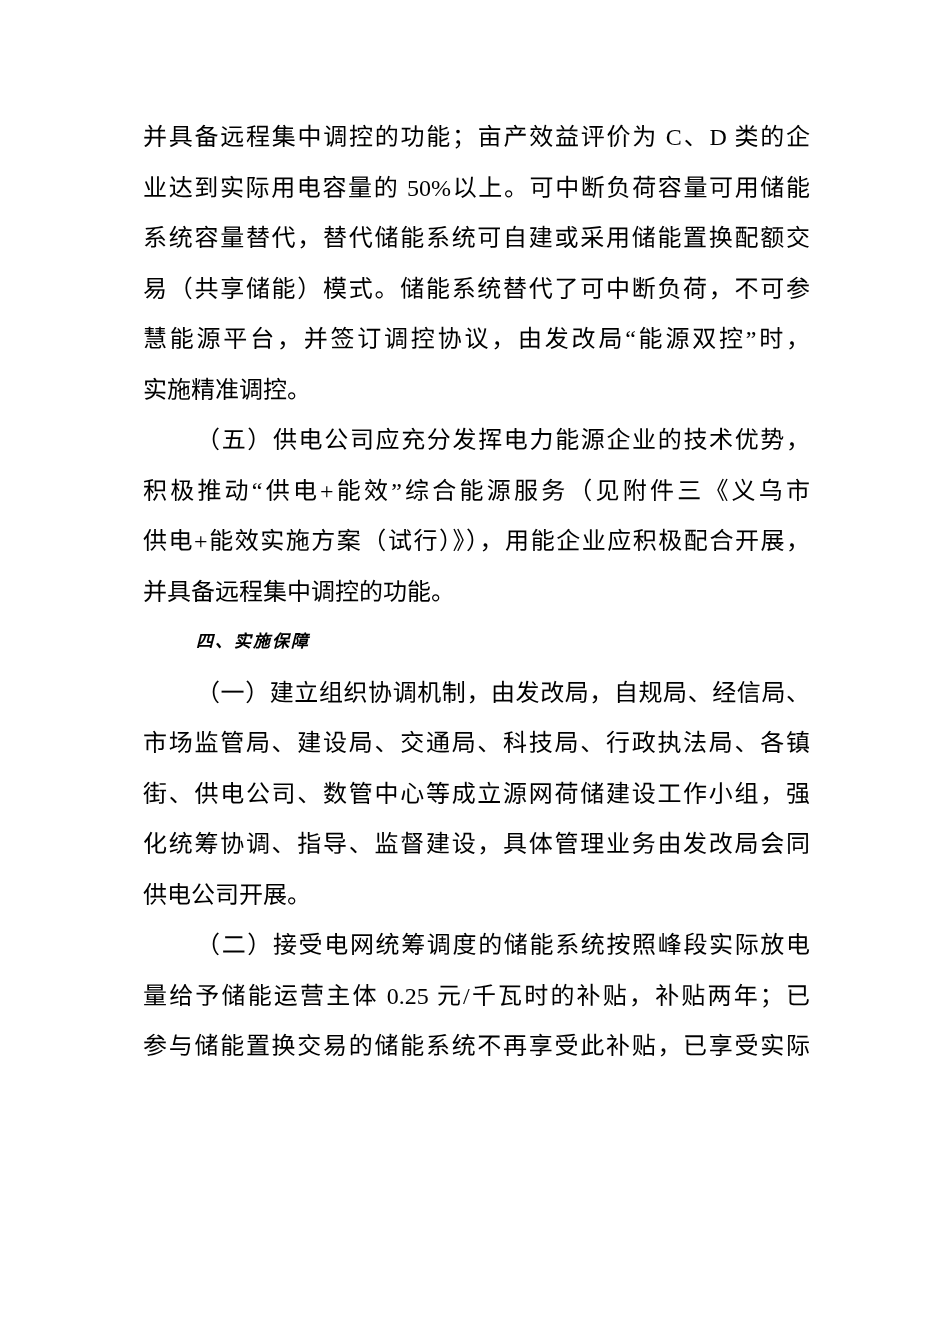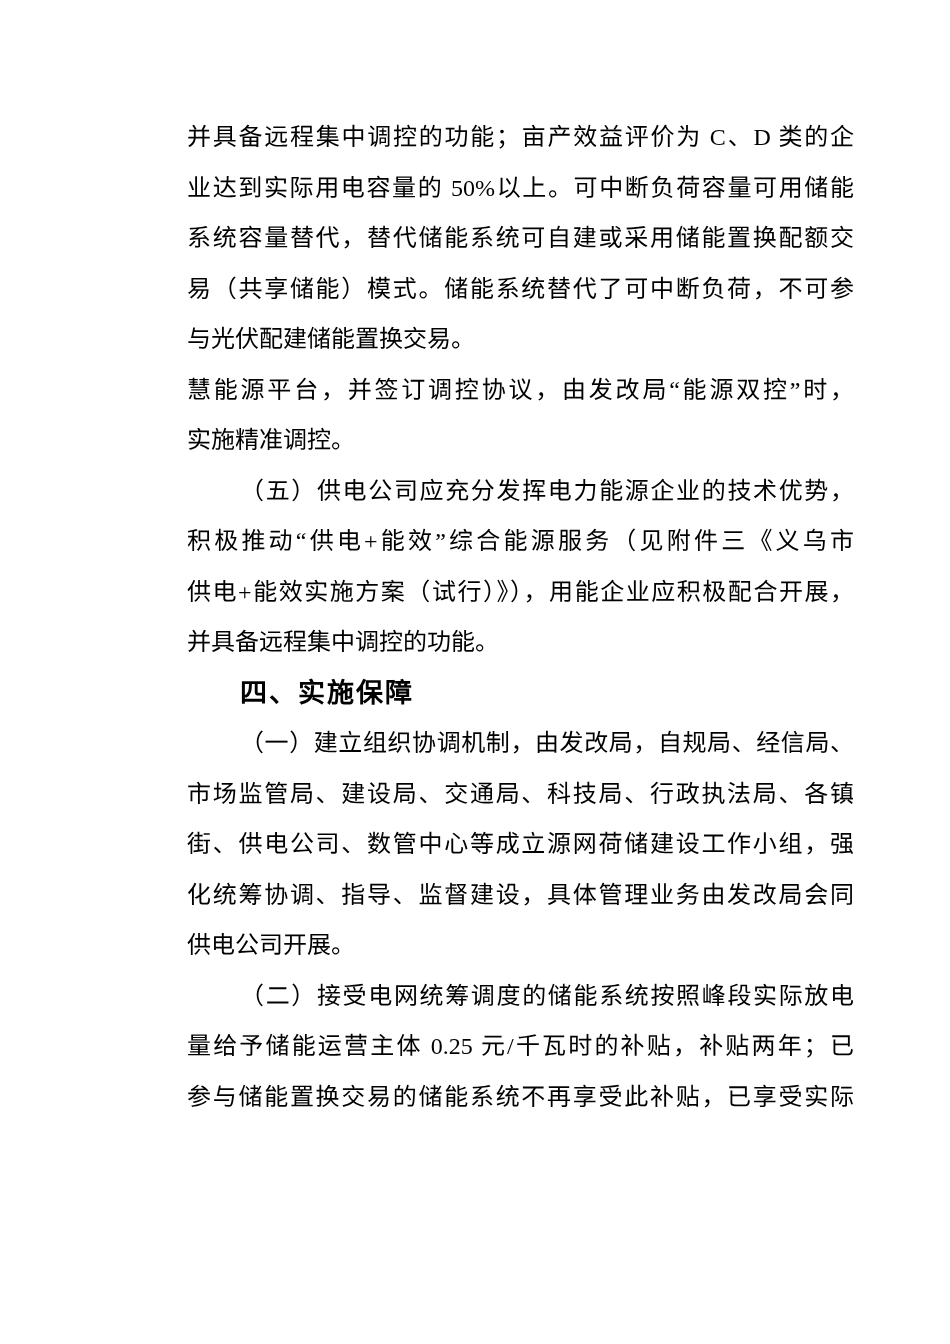--- a/index.html
+++ b/index.html
@@ -12,54 +12,53 @@
     height: 1344px;
     position: relative;
     overflow: hidden;
   }
   .page {
     position: absolute;
     left: 143px;
     top: 112px;
     width: 667px;
     color: #000000;
-    margin-left: 44px;
   }
   .line {
     font-family: "Liberation Serif", "DejaVu Serif", serif;
     font-size: 24px;
     line-height: 50.5px;
     height: 50.5px;
     color: #000000;
     text-align: justify;
     text-align-last: left;
     overflow: visible;
   }
   .line.justify {
     text-align-last: justify;
   }
   .line.indent {
     text-indent: 53px;
   }
   .line.heading {
     font-family: "Liberation Sans", "DejaVu Sans", sans-serif;
     font-weight: 700;
-    font-size: 27px;
+    font-size: 17px;
     letter-spacing: 2px;
+    font-style: italic;
   }
 </style>
 </head>
 <body>
 
 <div class="page">
     <div class="line justify">并具备远程集中调控的功能；亩产效益评价为 C、D 类的企</div>
     <div class="line justify">业达到实际用电容量的 50%以上。可中断负荷容量可用储能</div>
     <div class="line justify">系统容量替代，替代储能系统可自建或采用储能置换配额交</div>
     <div class="line justify">易（共享储能）模式。储能系统替代了可中断负荷，不可参</div>
-    <div class="line">与光伏配建储能置换交易。</div>
     <div class="line justify">慧能源平台，并签订调控协议，由发改局“能源双控”时，</div>
     <div class="line">实施精准调控。</div>
     <div class="line justify indent">（五）供电公司应充分发挥电力能源企业的技术优势，</div>
     <div class="line justify">积极推动“供电+能效”综合能源服务（见附件三《义乌市</div>
     <div class="line justify">供电+能效实施方案（试行）》），用能企业应积极配合开展，</div>
     <div class="line">并具备远程集中调控的功能。</div>
     <div class="line heading indent">四、实施保障</div>
     <div class="line justify indent">（一）建立组织协调机制，由发改局，自规局、经信局、</div>
     <div class="line justify">市场监管局、建设局、交通局、科技局、行政执法局、各镇</div>
     <div class="line justify">街、供电公司、数管中心等成立源网荷储建设工作小组，强</div>

